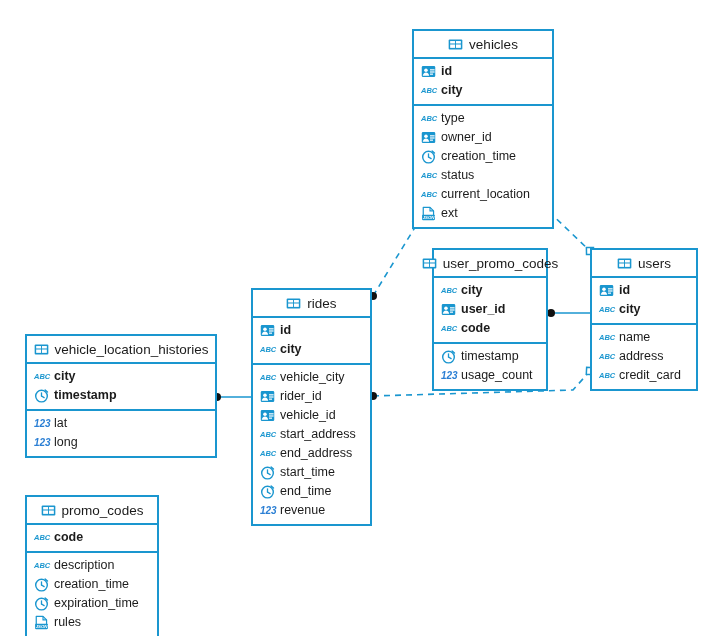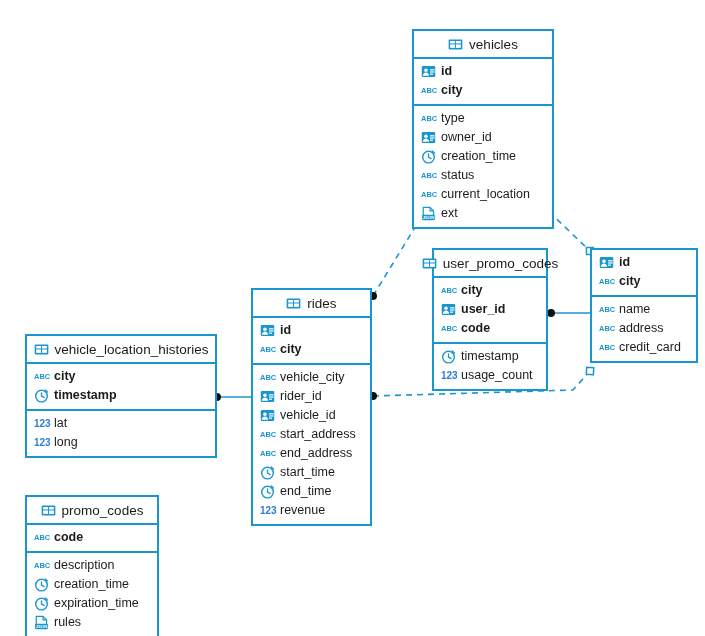--- a/index.html
+++ b/index.html
@@ -40,21 +40,21 @@
     display:flex;align-items:center;gap:5px;
     height:19px;
     padding:0 7px;
     font-size:12.5px;
     color:#1b1b1b;
     white-space:nowrap;
   }
   .field.pk .fname{font-weight:bold;}
   .fname{line-height:1;}
 
-  .ic{width:15px;height:15px;flex:0 0 15px;display:block;}
+  .ic{width:15px;height:15px;flex:0 0 15px;display:block;font-style:italic;}
 
   .abc-ic{
     font-size:7.5px;font-weight:bold;color:#1a96cf;
     letter-spacing:0px;line-height:15px;text-align:center;
     font-family:"Liberation Sans", sans-serif;
   }
   .num-ic{
     font-size:10px;font-weight:bold;color:#2b7fd4;
     line-height:15px;text-align:right;
     font-family:"Liberation Sans", sans-serif;
@@ -203,20 +203,30 @@
             </svg></span>
           <span class="fname">timestamp</span>
         </div>
         <div class="field">
           <span class="ic num-ic">123</span>
           <span class="fname">usage_count</span>
         </div>
       </div>
     </div>
     <div class="table-node" style="left: 590px; top: 248px; width: 108px;">
+      <div class="tbl-header">
+        <span class="ic"><svg viewBox="0 0 16 16" width="15" height="15">
+            <rect x="0.7" y="2.6" width="14.6" height="10.8" rx="1.1" fill="#1a96cf"></rect>
+            <rect x="2.3" y="4.3" width="5.2" height="2.6" fill="#ffffff"></rect>
+            <rect x="8.5" y="4.3" width="5.2" height="2.6" fill="#ffffff"></rect>
+            <rect x="2.3" y="8" width="5.2" height="3.6" fill="#ffffff"></rect>
+            <rect x="8.5" y="8" width="5.2" height="3.6" fill="#ffffff"></rect>
+          </svg></span>
+        <span class="tbl-title">users</span>
+      </div>
       <div class="section keys">
         <div class="field pk">
           <span class="ic"><svg viewBox="0 0 16 16" width="15" height="15">
               <rect x="0.8" y="2.2" width="14.4" height="11.6" rx="1.4" fill="#1a96cf"></rect>
               <circle cx="5.3" cy="6.6" r="1.9" fill="#ffffff"></circle>
               <path d="M1.9 12.4c0.45-2.3 1.8-3.25 3.4-3.25s2.95 0.95 3.4 3.25z" fill="#ffffff"></path>
               <rect x="9.6" y="5.6" width="4.9" height="1.25" fill="#ffffff"></rect>
               <rect x="9.6" y="7.9" width="4.9" height="1.25" fill="#ffffff"></rect>
               <rect x="9.6" y="10.2" width="3.2" height="1.25" fill="#ffffff"></rect>
             </svg></span>

